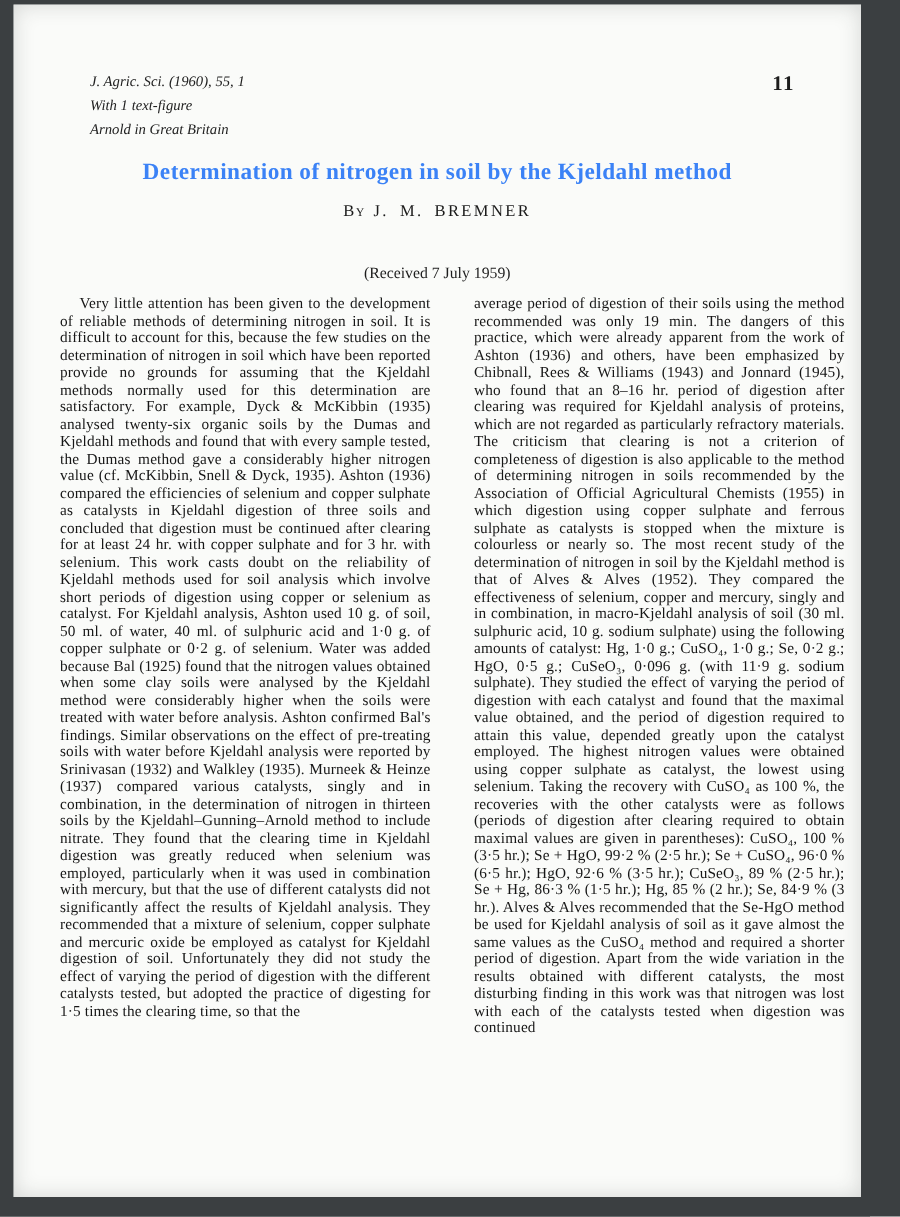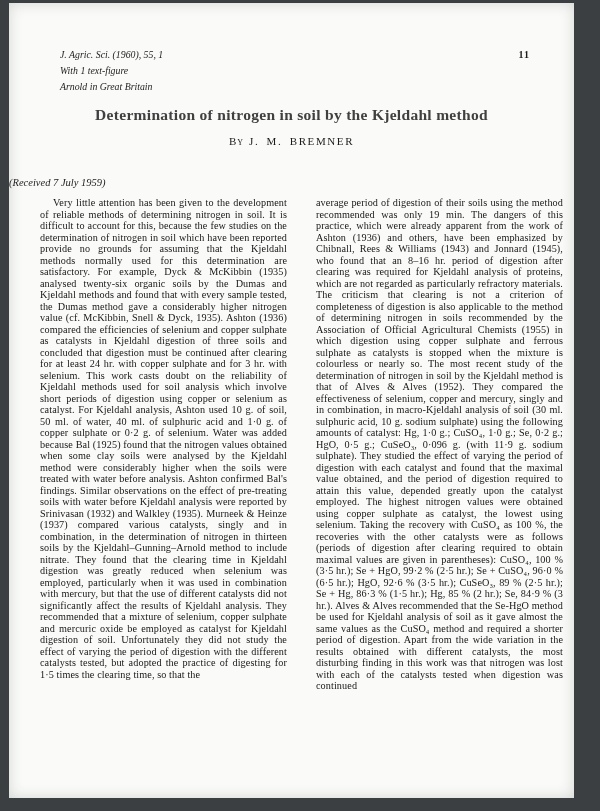--- a/index.html
+++ b/index.html
@@ -31,35 +31,35 @@
     top: 44px;
     font-style: italic;
     font-size: 9.8px;
     line-height: 16px;
     color: #222;
   }
   .pageno {
     position: absolute;
     right: 44px;
     top: 46px;
-    font-size: 10px;
+    font-size: 14px;
     font-weight: 600;
     letter-spacing: 1px;
     color: #1c1c1c;
   }
   .title {
     position: absolute;
     left: 0;
     right: 0;
     top: 103px;
     text-align: center;
     font-size: 15.5px;
     font-weight: bold;
     letter-spacing: 0.3px;
-    color: #404040;
+    color: #3b82f6;
   }
   .byline {
     position: absolute;
     left: 0; right: 0;
     top: 132px;
     text-align: center;
     font-size: 11px;
     color: #1b1b1b;
   }
   .byline .prefix {
@@ -77,21 +77,21 @@
     top: 150px;
     text-align: center;
     font-style: italic;
     font-size: 11px;
     color: #1d1d1d;
   }
   .received {
     position: absolute;
     left: 0; right: 0;
     top: 174px;
-    font-style: italic;
+    text-align: center;
     font-size: 10.5px;
     color: #1d1d1d;
   }
   .columns {
     position: absolute;
     left: 31px;
     top: 194px;
     width: 523px;
     display: flex;
     gap: 29px;

